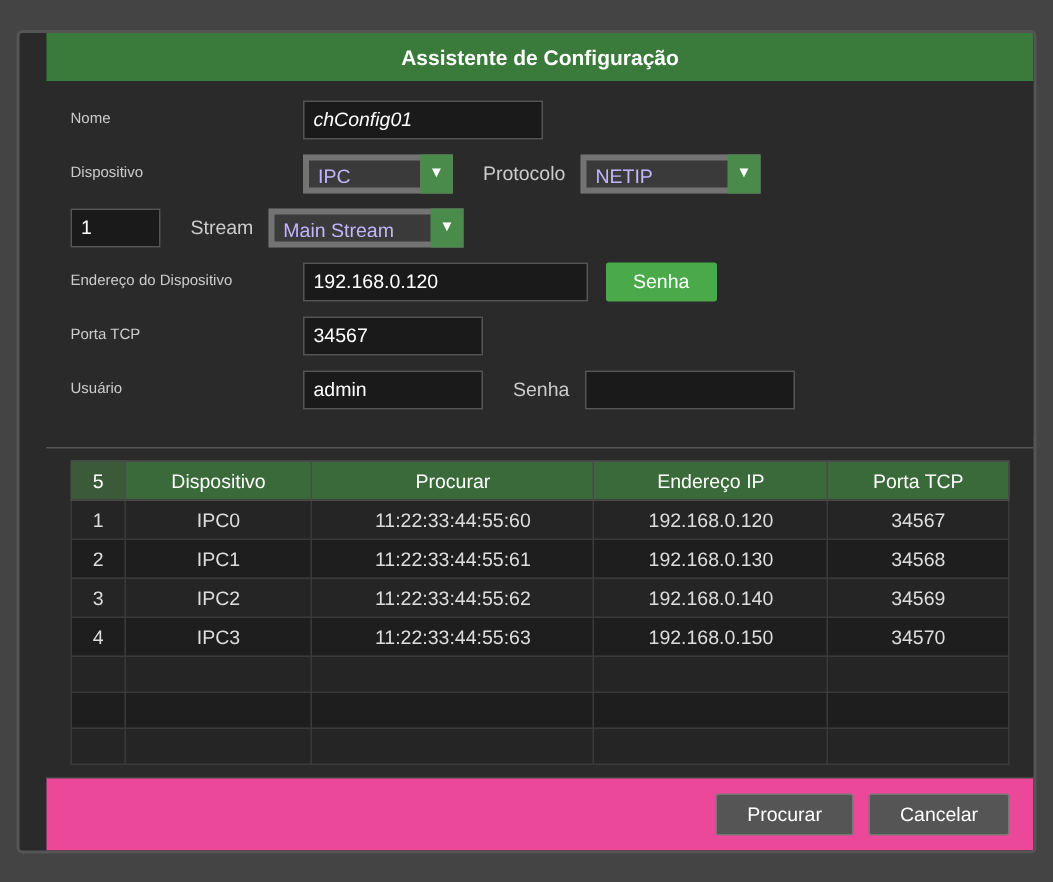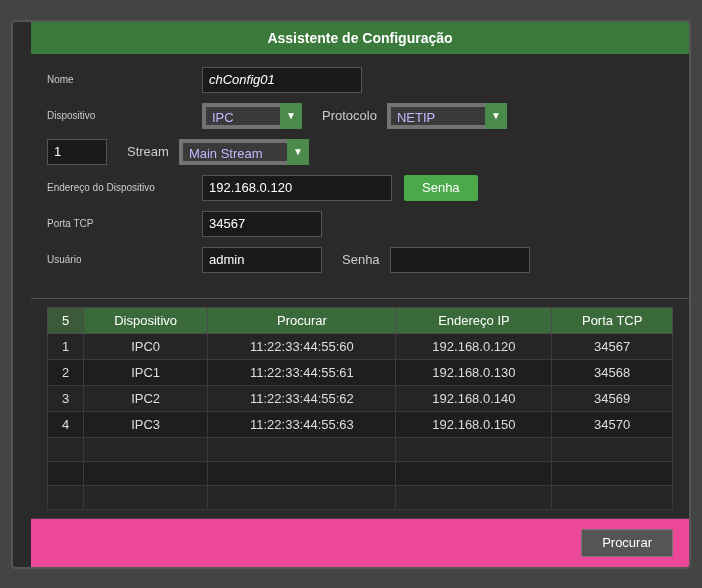--- a/index.html
+++ b/index.html
@@ -315,14 +315,15 @@
             <td></td>
             <td></td>
             <td></td>
           </tr>
         </tbody>
     </table>
   </div>
 
   <div class="bottom-bar">
     <button class="btn-gray">Procurar</button>
+    <button class="btn-gray">Cancelar</button>
   </div>
 </div>
 
 </body></html>

